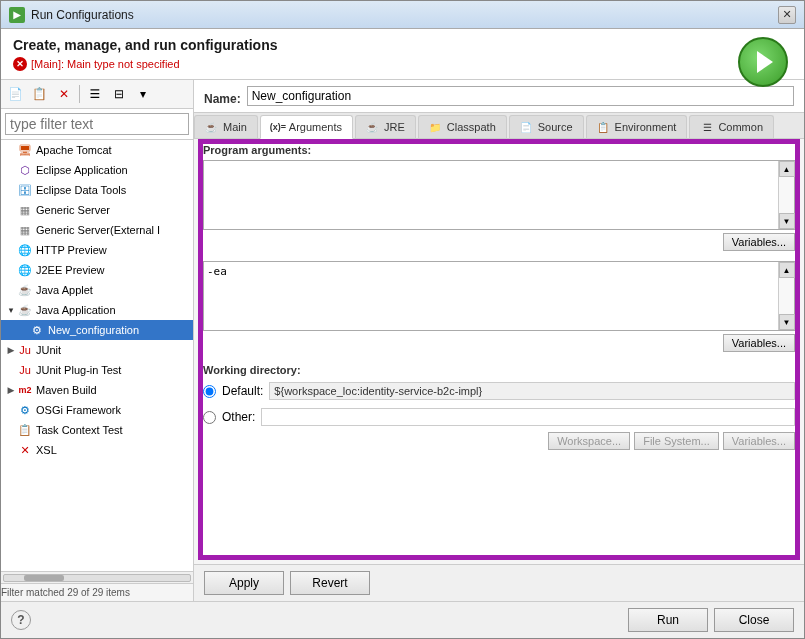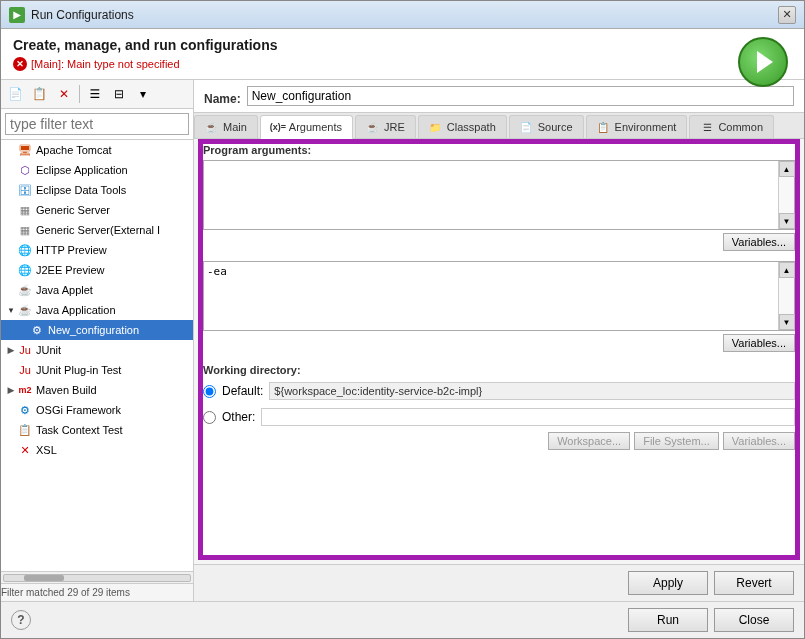--- a/index.html
+++ b/index.html
@@ -311,21 +311,21 @@
     .dir-btn {
       padding: 2px 8px;
       background: linear-gradient(to bottom, #f5f5f5, #e0e0e0);
       border: 1px solid #aaa;
       font-size: 11px;
       cursor: pointer;
     }
     .dir-btn:disabled { color: #999; cursor: default; }
     .bottom-bar {
       display: flex;
-      justify-content: flex-end;
+      justify-content: flex-start;
       align-items: center;
       padding: 6px 10px;
       background: #f0f0f0;
       border-top: 1px solid #ccc;
       gap: 6px;
     }
     .bottom-btn {
       padding: 4px 20px;
       background: linear-gradient(to bottom, #f5f5f5, #e0e0e0);
       border: 1px solid #999;

